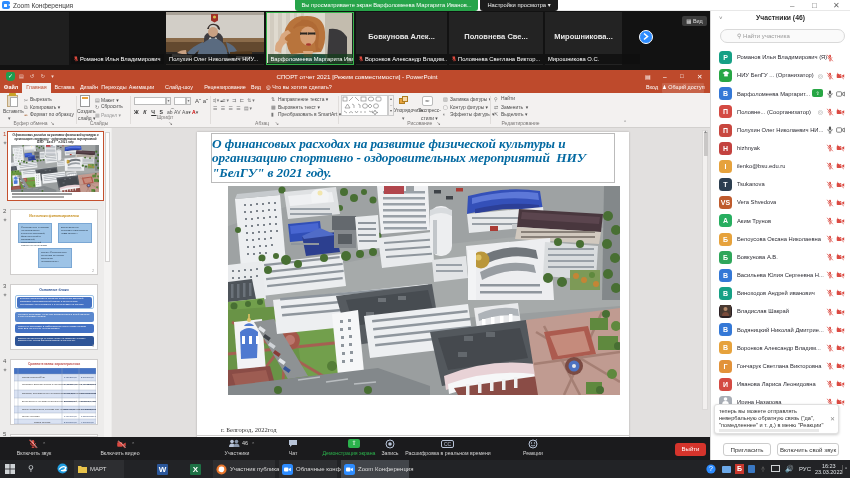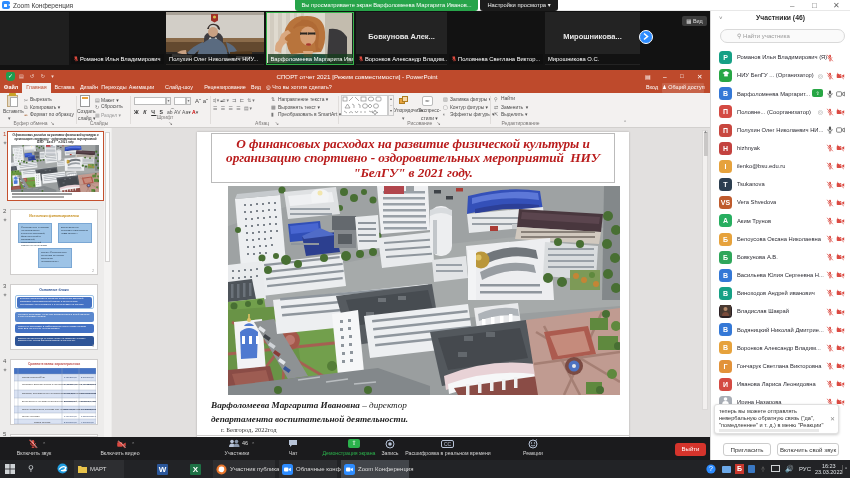--- a/index.html
+++ b/index.html
@@ -32,21 +32,21 @@
 .gl{position:absolute;bottom:1.5px;font-size:5px;color:#7a7776;text-align:center}
 .gs{position:absolute;top:3px;bottom:3px;width:1px;background:#E0DDDB}
 .rt{position:absolute;font-size:4.9px;color:#4a4a4a;white-space:nowrap}
 .ri{position:absolute;font-size:5px;color:#8a6d3b}
 
 #edit{left:0;top:58px;width:710px;height:309px;background:#E6E4E3}
 #thumbs{left:0;top:0;width:112px;height:309px;background:#EDECEB}
 .thnum{position:absolute;font-size:6px;color:#555}
 #slidearea{left:112px;top:0;width:598px;height:309px;background:#E2E0DF}
 #slide{position:absolute;left:85px;top:4px;width:432px;height:312px;background:#fff;box-shadow:0 0 2px rgba(0,0,0,.25)}
-#stitle{position:absolute;left:14px;top:1px;width:404px;height:50px;border:1px solid #bbb;text-align:center;font-family:"Liberation Serif",serif;font-style:italic;font-weight:bold;font-size:13.3px;line-height:14.7px;color:#b91c1c;padding-top:2.5px;letter-spacing:-0.1px}
+#stitle{position:absolute;left:14px;top:1px;width:404px;height:50px;border:1px solid #bbb;text-align:left;font-family:"Liberation Serif",serif;font-style:italic;font-weight:bold;font-size:13.3px;line-height:14.7px;color:#0369a1;padding-top:2.5px;letter-spacing:-0.1px}
 #scap{position:absolute;left:14px;top:267px;font-family:"Liberation Serif",serif;font-style:italic;font-weight:bold;font-size:9.2px;line-height:13.6px;color:#222}
 #scity{position:absolute;left:24px;top:294px;font-family:"Liberation Serif",serif;font-size:6.5px;color:#333}
 
 #ztb{left:0;top:437px;width:710px;height:23px;background:#1b1b1d}
 .zlbl{position:absolute;top:12.5px;font-size:5.2px;color:#d5d5d5;text-align:center}
 #leave{left:675px;top:443px;width:31px;height:13px;background:#D5342C;border-radius:3px;color:#fff;font-size:6px;line-height:13px;text-align:center}
 
 #tb{left:0;top:460px;width:850px;height:18px;background:#222326}
 .tbbtn{position:absolute;top:0;height:18px;background:#2d2e31}
 .tblbl{position:absolute;top:5.5px;font-size:6px;color:#ddd;white-space:nowrap}
@@ -524,21 +524,24 @@
       <path d="M18 30 q-4 -18 12 -26 l6 -1 -2 5 q-12 5 -11 22 Z" fill="#B8743C"></path>
       <path d="M8 38 q-1 -10 8 -13 l5 4 q-7 3 -7 11 Z" fill="#D9A880"></path>
       <path d="M12 27 q2 -8 9 -10 l3 3 q-7 3 -8 10 Z" fill="#D9A880"></path>
       <path d="M22 44 q18 -6 36 -2 l2 8 -40 0 Z" fill="#53A3B8"></path>
       <path d="M36 38 l10 0 -1 6 -8 0 Z" fill="#D9A880"></path>
     </svg>
   </div>
   <div class="tile" style="left:356px;width:91px">
       <div class="tname">Бовкунова  Алек...</div>
     </div>
-  <div class="tile" style="left:545px;width:95px">
+  <div class="tile" style="left:449px;width:94px">
+      <div class="tname">Половнева  Све...</div>
+    </div>
+  <div class="tile" style="left:545px;width:77px">
       <div class="tname">Мирошникова...</div>
     </div>
   <div class="abs" id="vid-btn">▦ Вид</div>
   <div class="abs" id="nextbtn">
       <svg width="11" height="11" viewBox="0 0 11 11" style="position:absolute;left:0;top:0">
         <path d="M4 2.5 L7.5 5.5 L4 8.5" stroke="#fff" stroke-width="1.6" fill="none"></path>
       </svg>
     </div>
   <div class="vlbl" style="left:71px;top:43px;width:93px"><svg class="mred" width="5" height="7" viewBox="0 0 5 7">
         <rect x="1.2" y="0" width="2.6" height="4" rx="1.3" fill="#E04A3F"></rect>
@@ -776,21 +779,20 @@
       <div class="abs" style="left:104px;top:0;width:7px;height:309px;background:#F4F3F2">
         <div class="abs" style="left:1px;top:4px;width:5px;height:130px;background:#fdfdfd;border:0.5px solid #d5d3d2"></div>
       </div>
     </div>
     <div class="abs" id="slidearea">
       <div id="slide">
         <div id="stitle">О финансовых расходах на развитие физической культуры и<br>организацию спортивно - оздоровительных мероприятий&nbsp; НИУ<br>"БелГУ" в 2021 году.</div>
         <svg class="abs" style="left:31px;top:54px;filter:blur(0.45px) saturate(0.92)" width="392" height="209" viewBox="0 0 392 209">
             <use href="#campus"></use>
           </svg>
-        <div id="scap">Варфоломеева Маргарита Ивановна <span style="font-weight:normal">– директор</span><br>департамента воспитательной деятельности.</div>
         <div id="scity">г. Белгород, 2022год</div>
         <div class="abs" style="left:0;top:303px;width:432px;height:1px;background:#cfcdcc"></div>
       </div>
       <div class="abs" style="left:590px;top:2px;width:6px;height:280px;background:#F2F0EF;border:1px solid #DBD9D8">
         <div class="abs" style="left:0.5px;top:1px;width:4px;height:24px;background:#C9C7C6"></div>
       </div>
       <div class="abs" style="left:590px;top:0;width:7px;height:6px;color:#888;font-size:5px;text-align:center">▴</div>
     </div>
   </div>
 </div>

